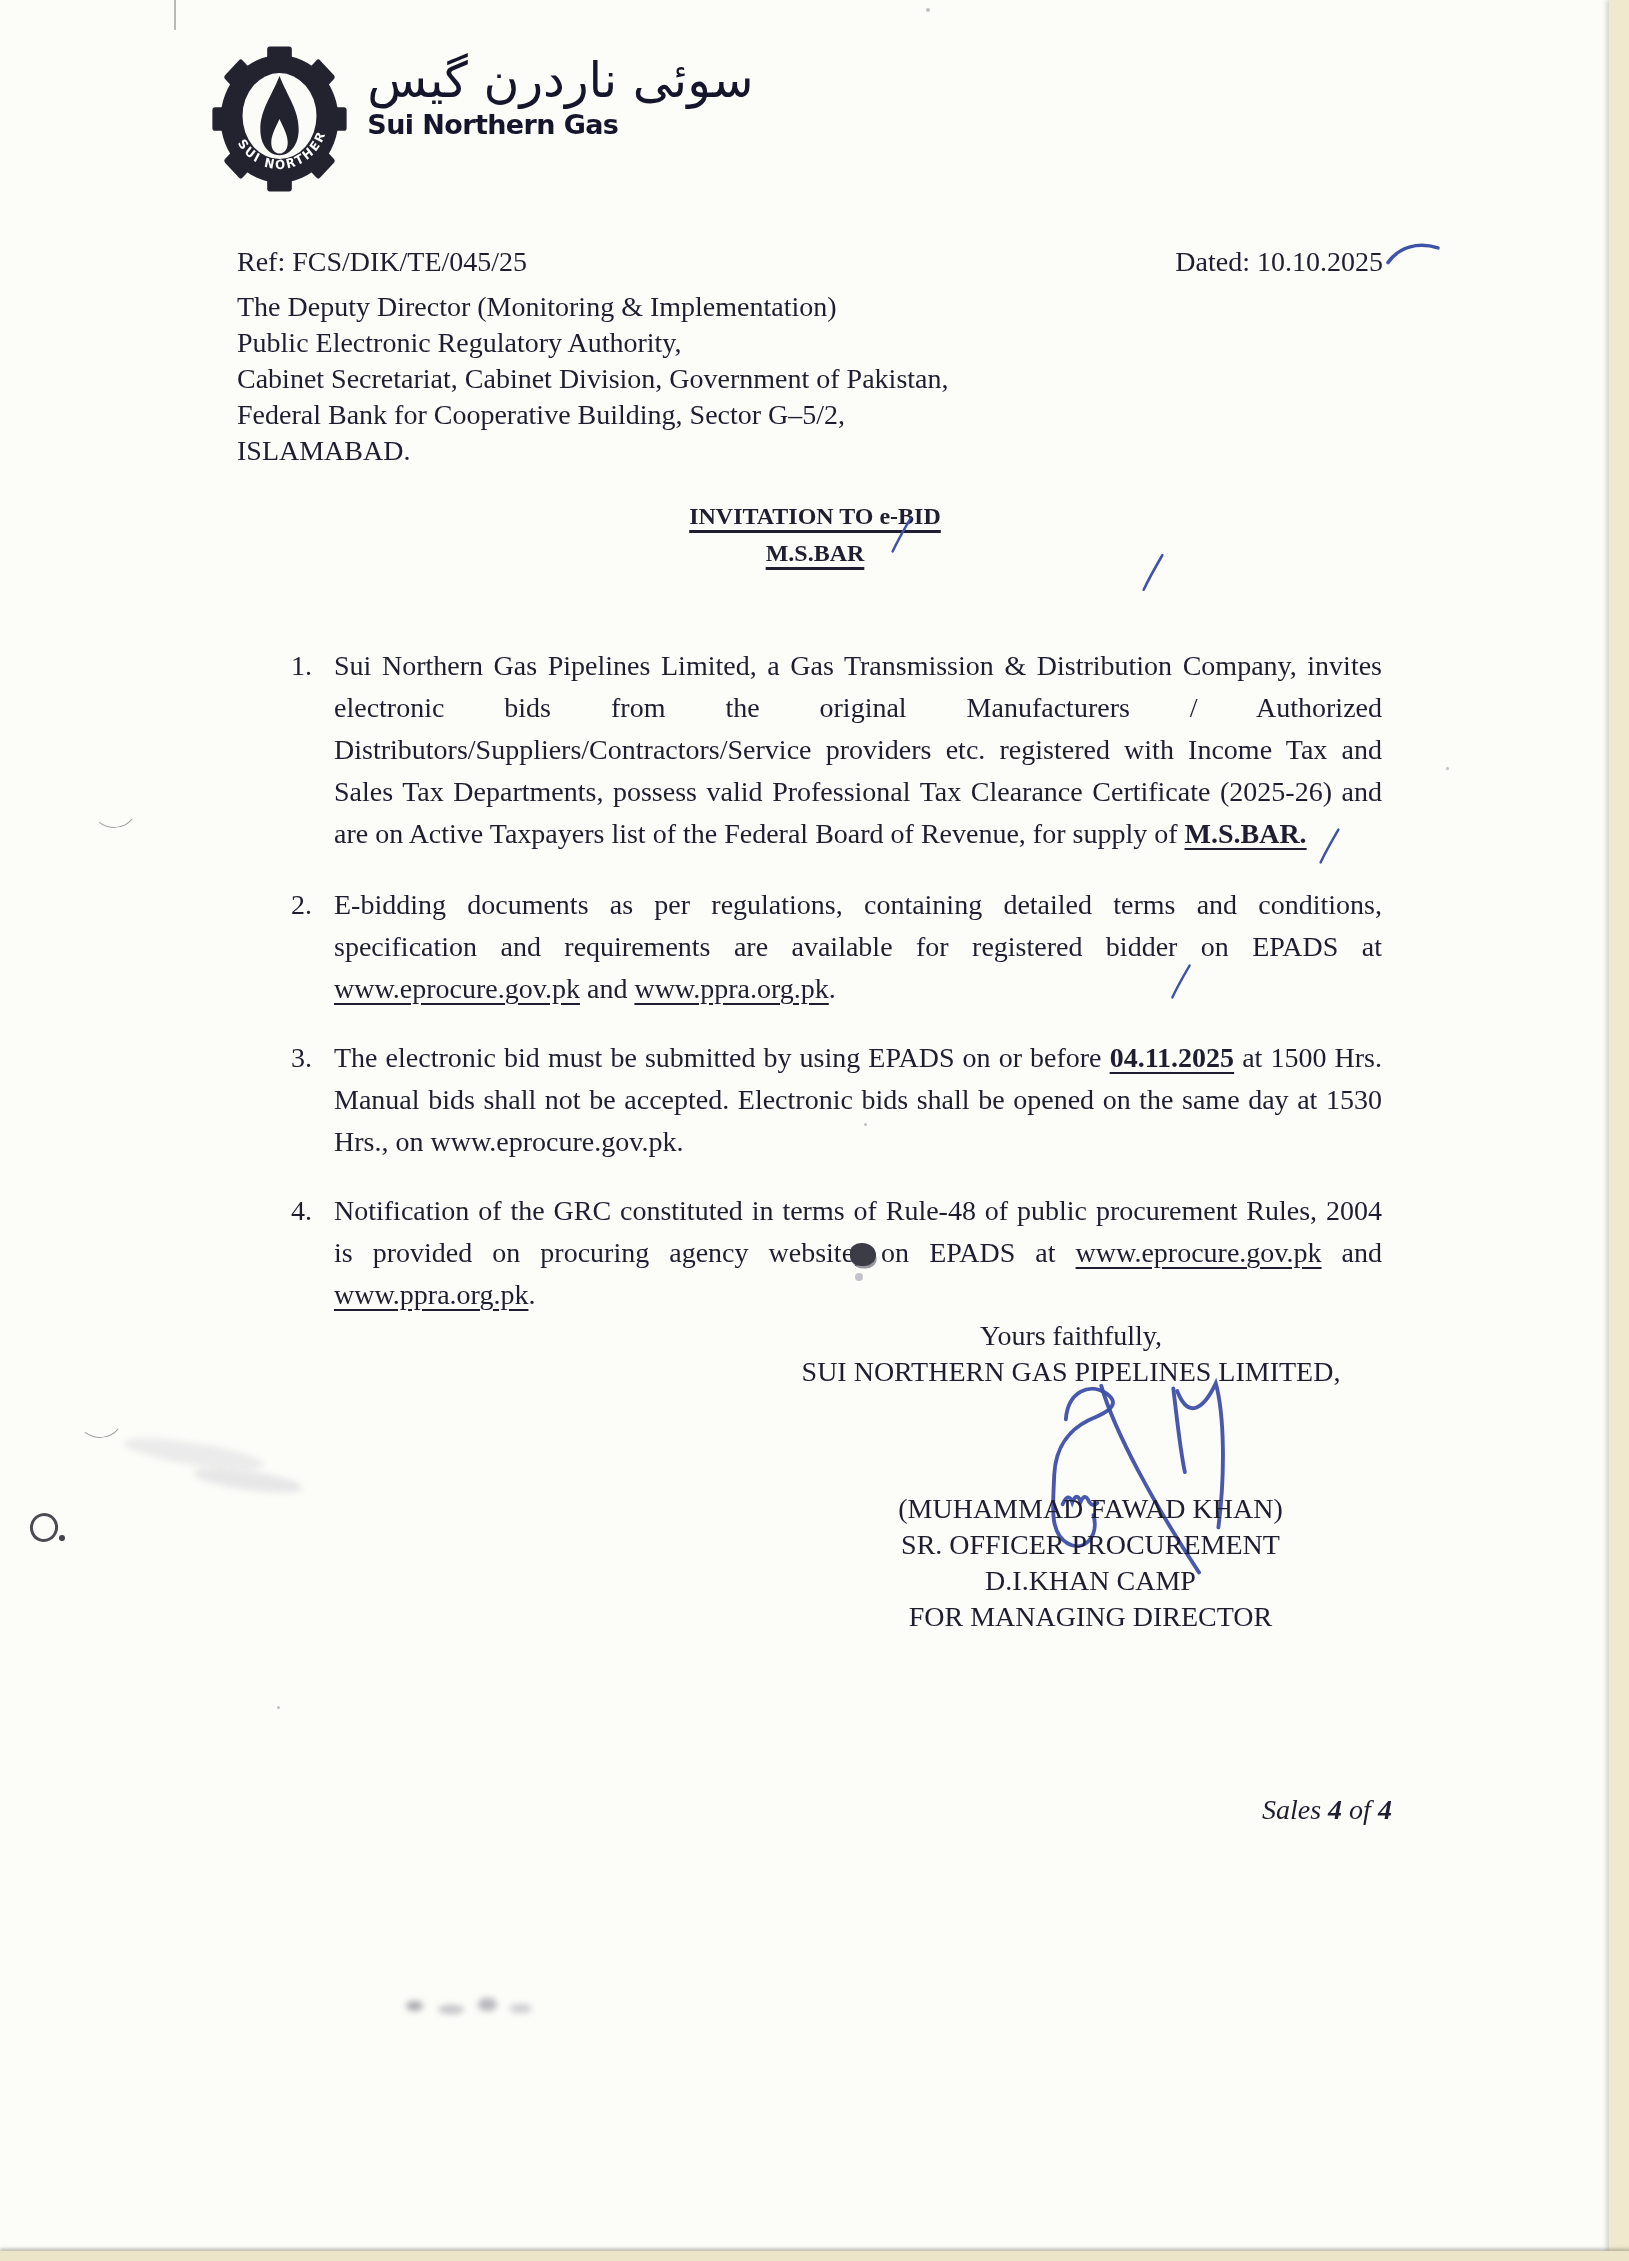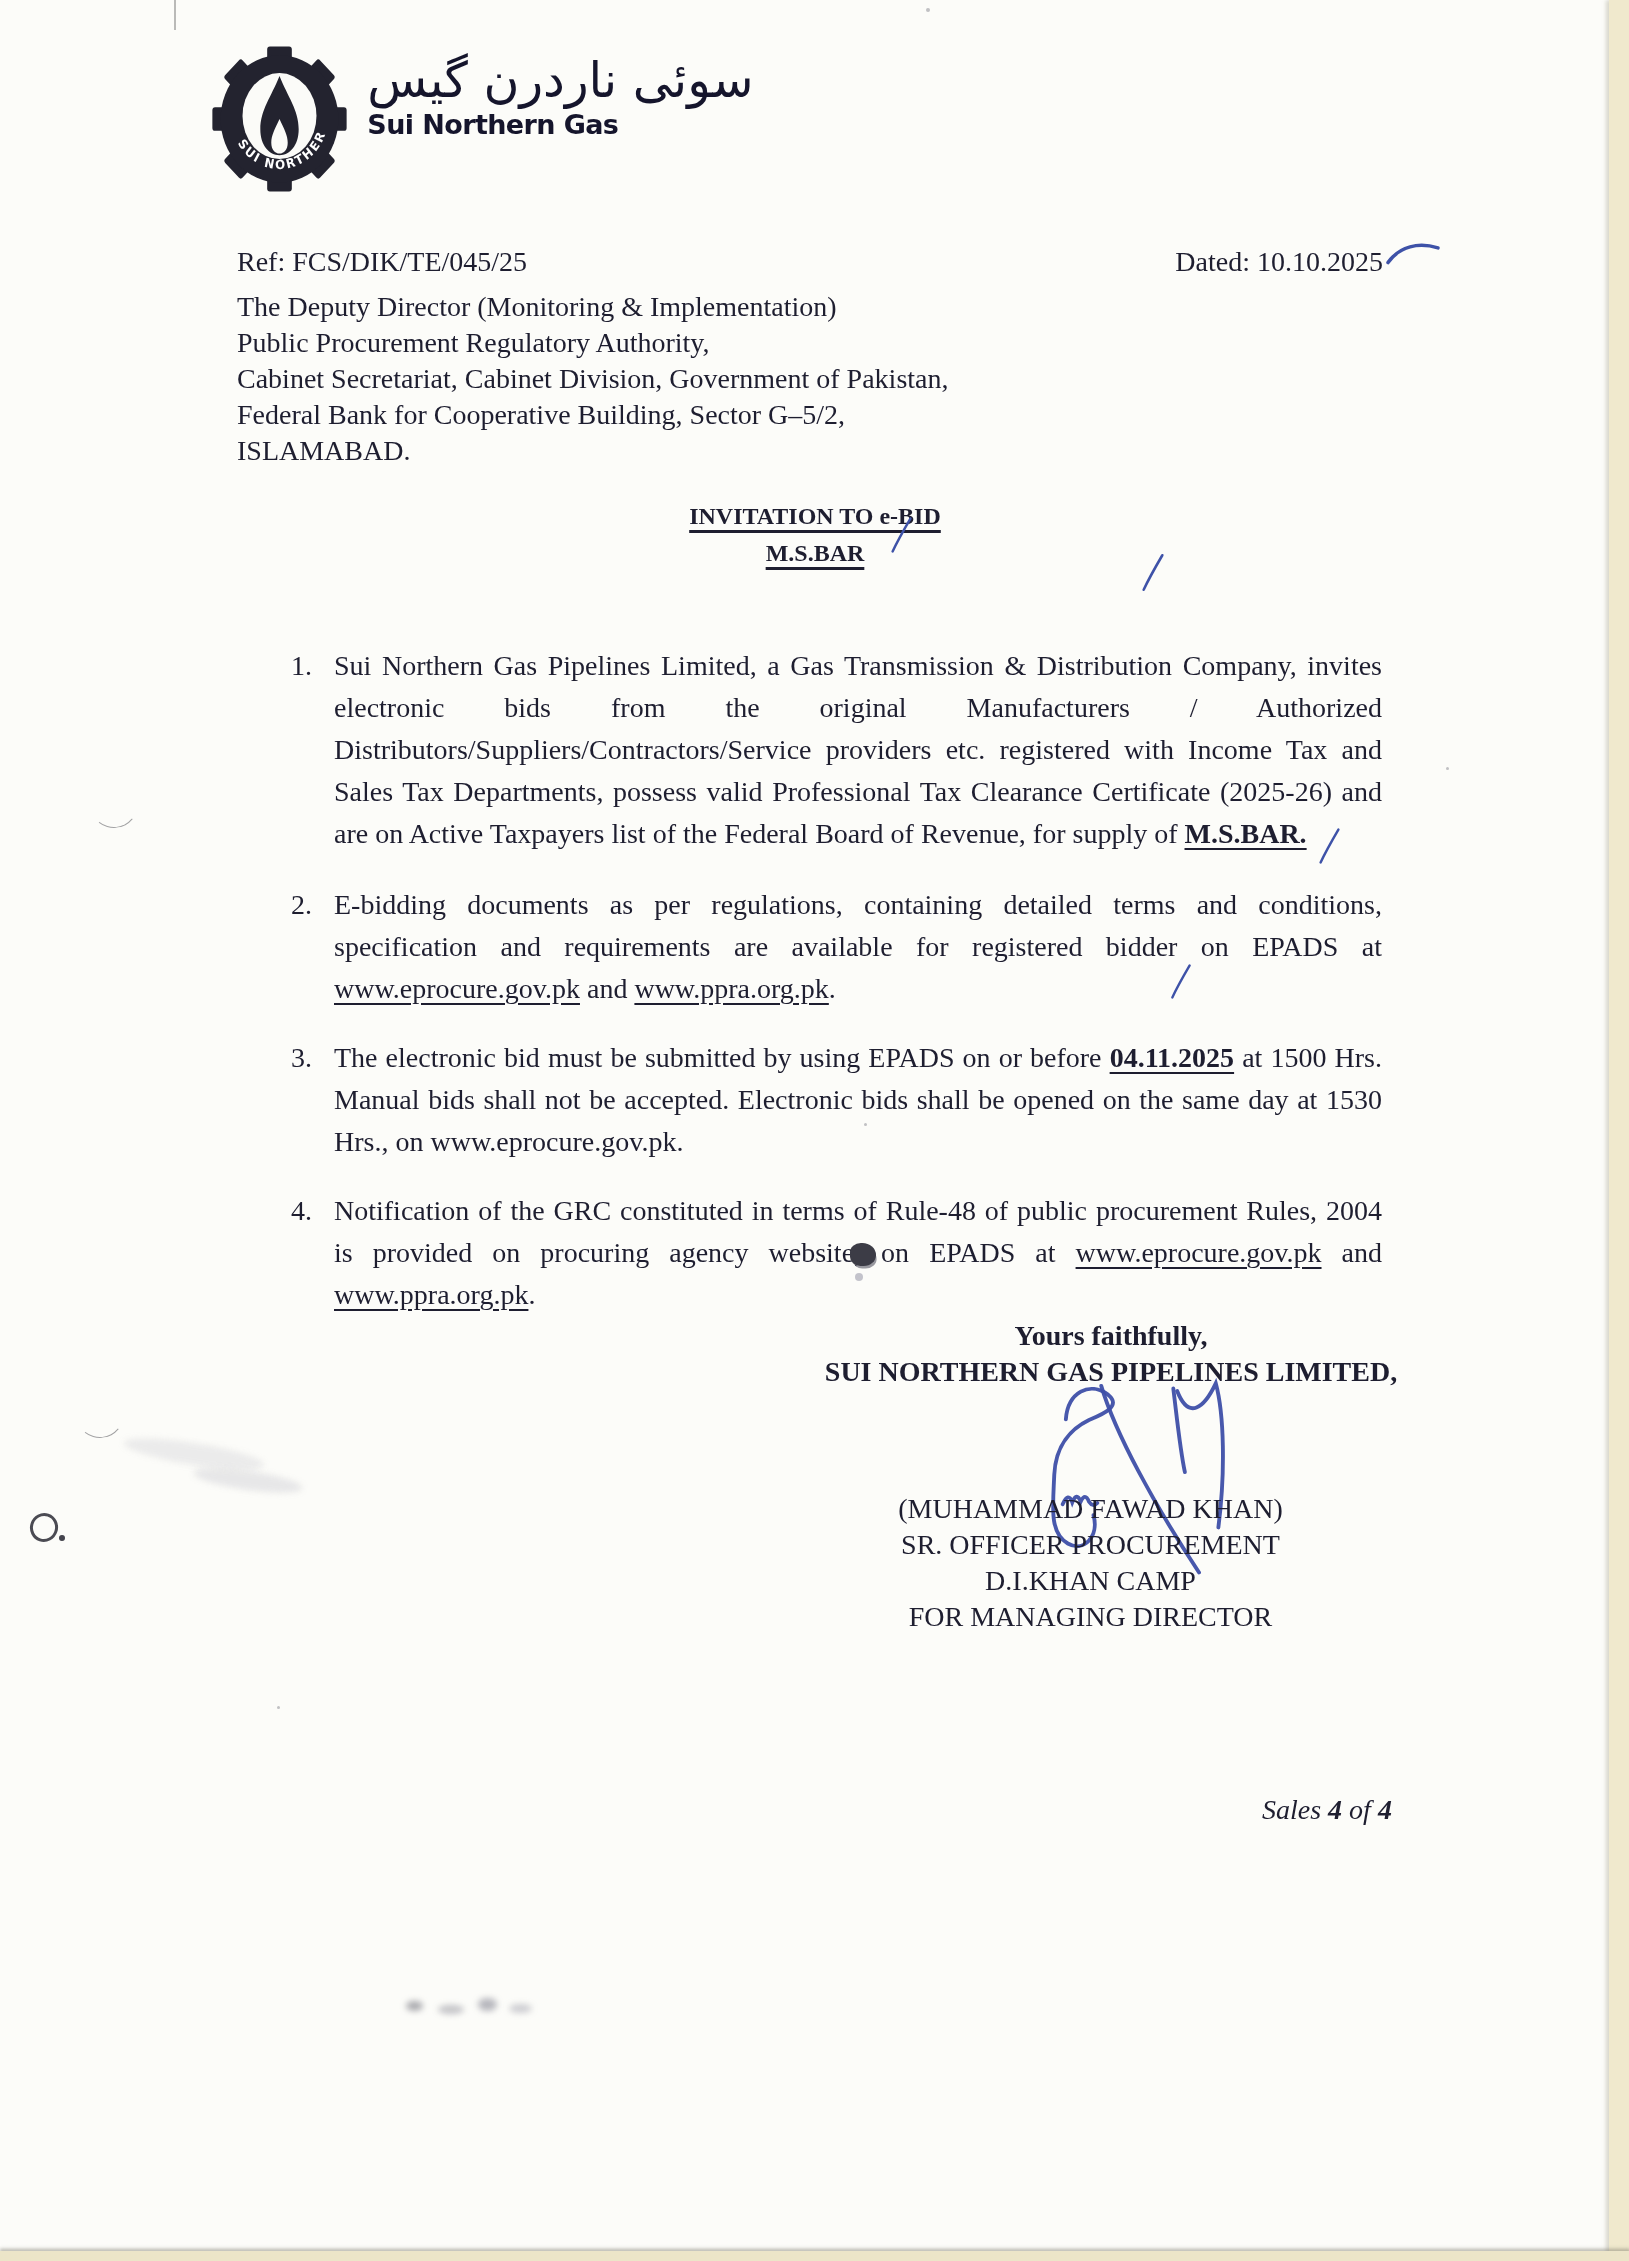--- a/index.html
+++ b/index.html
@@ -31,22 +31,22 @@
   .titleblock .u{text-decoration:underline;text-decoration-thickness:2.6px;text-underline-offset:5.8px;}
   
   .body{position:absolute;left:291px;top:645px;width:1091px;font-size:28px;line-height:42px;}
   .para{position:relative;margin-bottom:27px;padding-left:43px;text-align:justify;}
   .para .num{position:absolute;left:0;top:0;}
   .bu{font-weight:bold;text-decoration:underline;text-decoration-thickness:2.3px;text-underline-offset:4.5px;}
   .url{text-decoration:underline;text-decoration-thickness:1.6px;text-underline-offset:4.5px;}
   .tick-inline{display:inline-block;width:27px;height:40px;vertical-align:middle;margin-left:9px;position:relative;top:9px;}
   .tick-inline path{fill:none;stroke:#3e52a8;stroke-width:5.5;stroke-linecap:round;}
   
-  .closing{position:absolute;left:821px;top:1318px;width:580px;text-align:center;
-           font-size:28px;line-height:36px;font-weight:bold;}
+  .closing{position:absolute;left:781px;top:1318px;width:580px;text-align:center;
+           font-size:28px;line-height:36px;}
   .sig-svg{position:absolute;left:1011px;top:1355px;width:277px;height:222px;}
   .sig-svg path{fill:none;stroke:#3e4fa8;stroke-width:6;stroke-linecap:round;opacity:.95;}
   .signatory{position:absolute;left:781px;top:1491px;width:619px;text-align:center;
              font-size:28px;line-height:36px;}
   .pagenum{position:absolute;left:1262px;top:1794px;font-size:28px;font-style:italic;}
   .pagenum b{font-weight:bold;}
   
   .arc{position:absolute;width:46px;height:45px;border:1.9px solid rgba(90,90,95,.55);border-radius:50%;
        border-top-color:transparent;border-left-color:transparent;border-right-color:transparent;
        transform:rotate(-6deg);}
@@ -100,21 +100,21 @@
   <div class="refrow">
     <span>Ref: FCS/DIK/TE/045/25</span>
     <span class="date">Dated: 10.10.2025</span>
     <svg class="tick" style="right:-59px;top:-9px;width:58px;height:32px;" viewBox="0 0 90 50">
       <path d="M6,40 C24,14 54,8 84,17"></path>
     </svg>
   </div>
 
   <div class="recipient">
     <div>The Deputy Director (Monitoring &amp; Implementation)</div>
-    <div>Public Procurement Regulatory Authority,</div>
+    <div>Public Electronic Regulatory Authority,</div>
     <div>Cabinet Secretariat, Cabinet Division, Government of Pakistan,</div>
     <div>Federal Bank for Cooperative Building, Sector G–5/2,</div>
     <div>ISLAMABAD.</div>
   </div>
 
   <div class="titleblock">
     <div><span class="u">INVITATION TO e-BID</span></div>
     <div><span class="u">M.S.BAR</span></div>
     <svg class="tick" style="left:647px;top:17px;width:27px;height:40px;" viewBox="0 0 60 90">
       <path d="M50,8 C36,32 22,56 10,82"></path>

